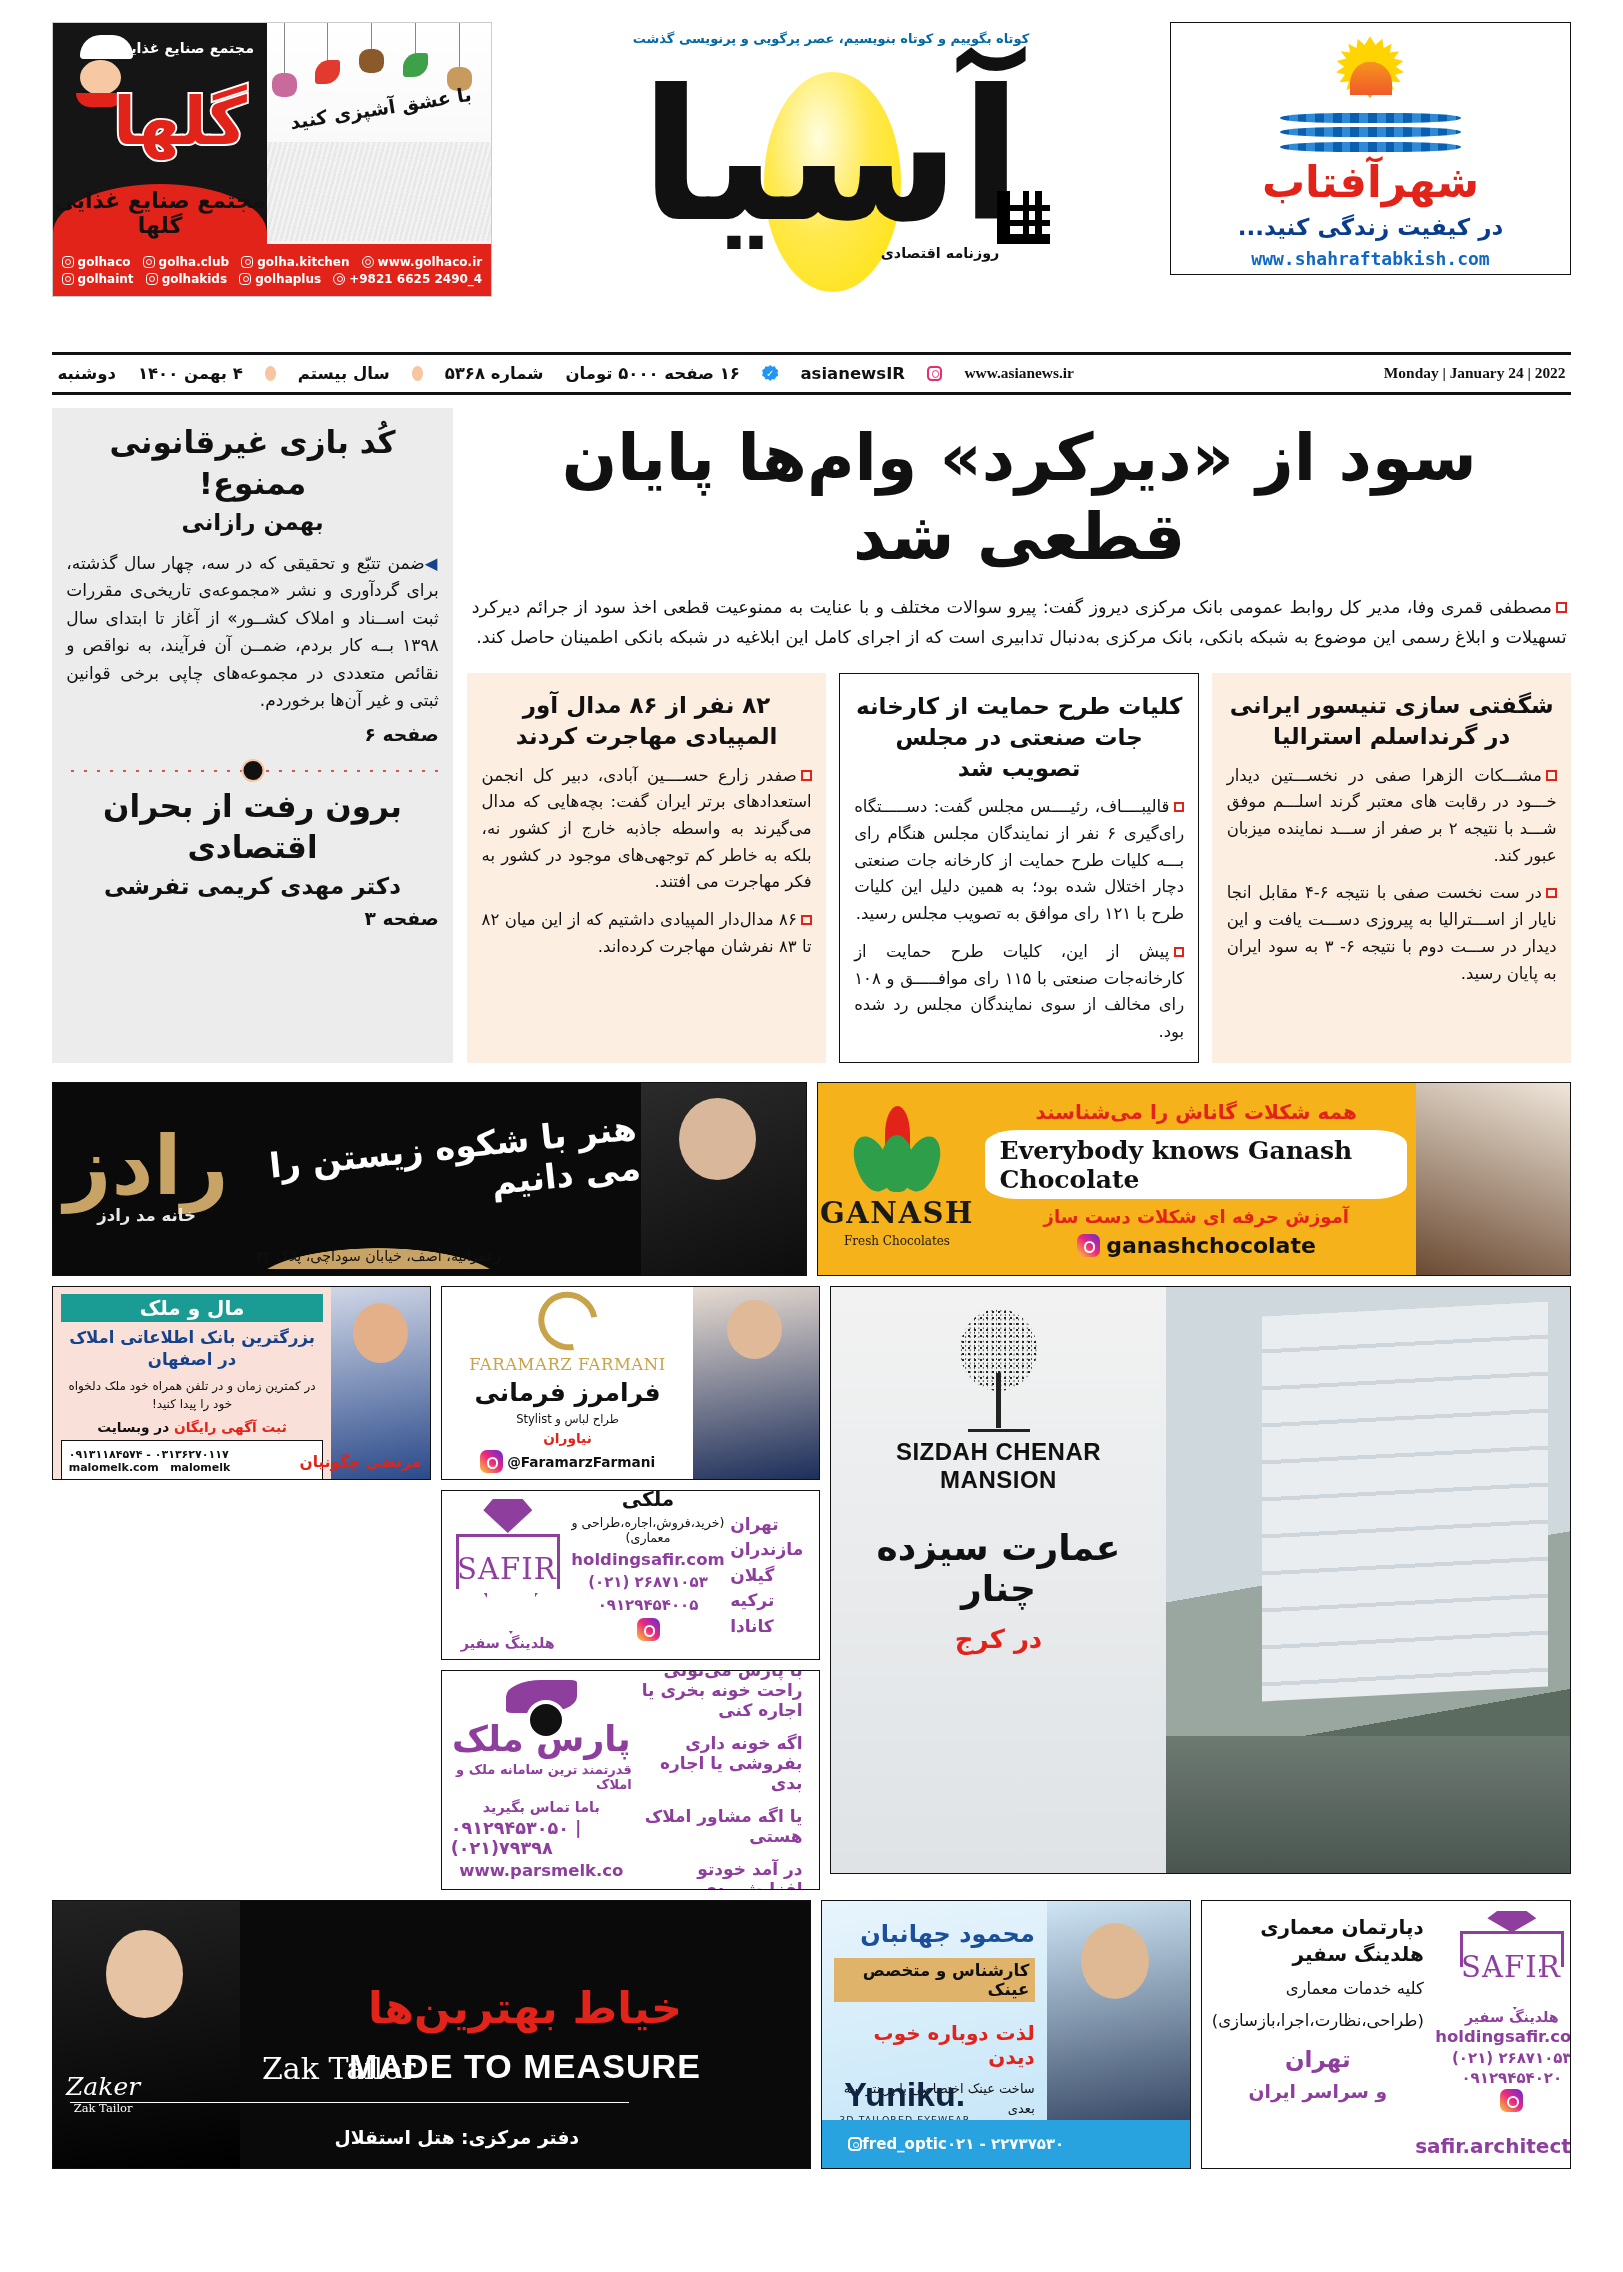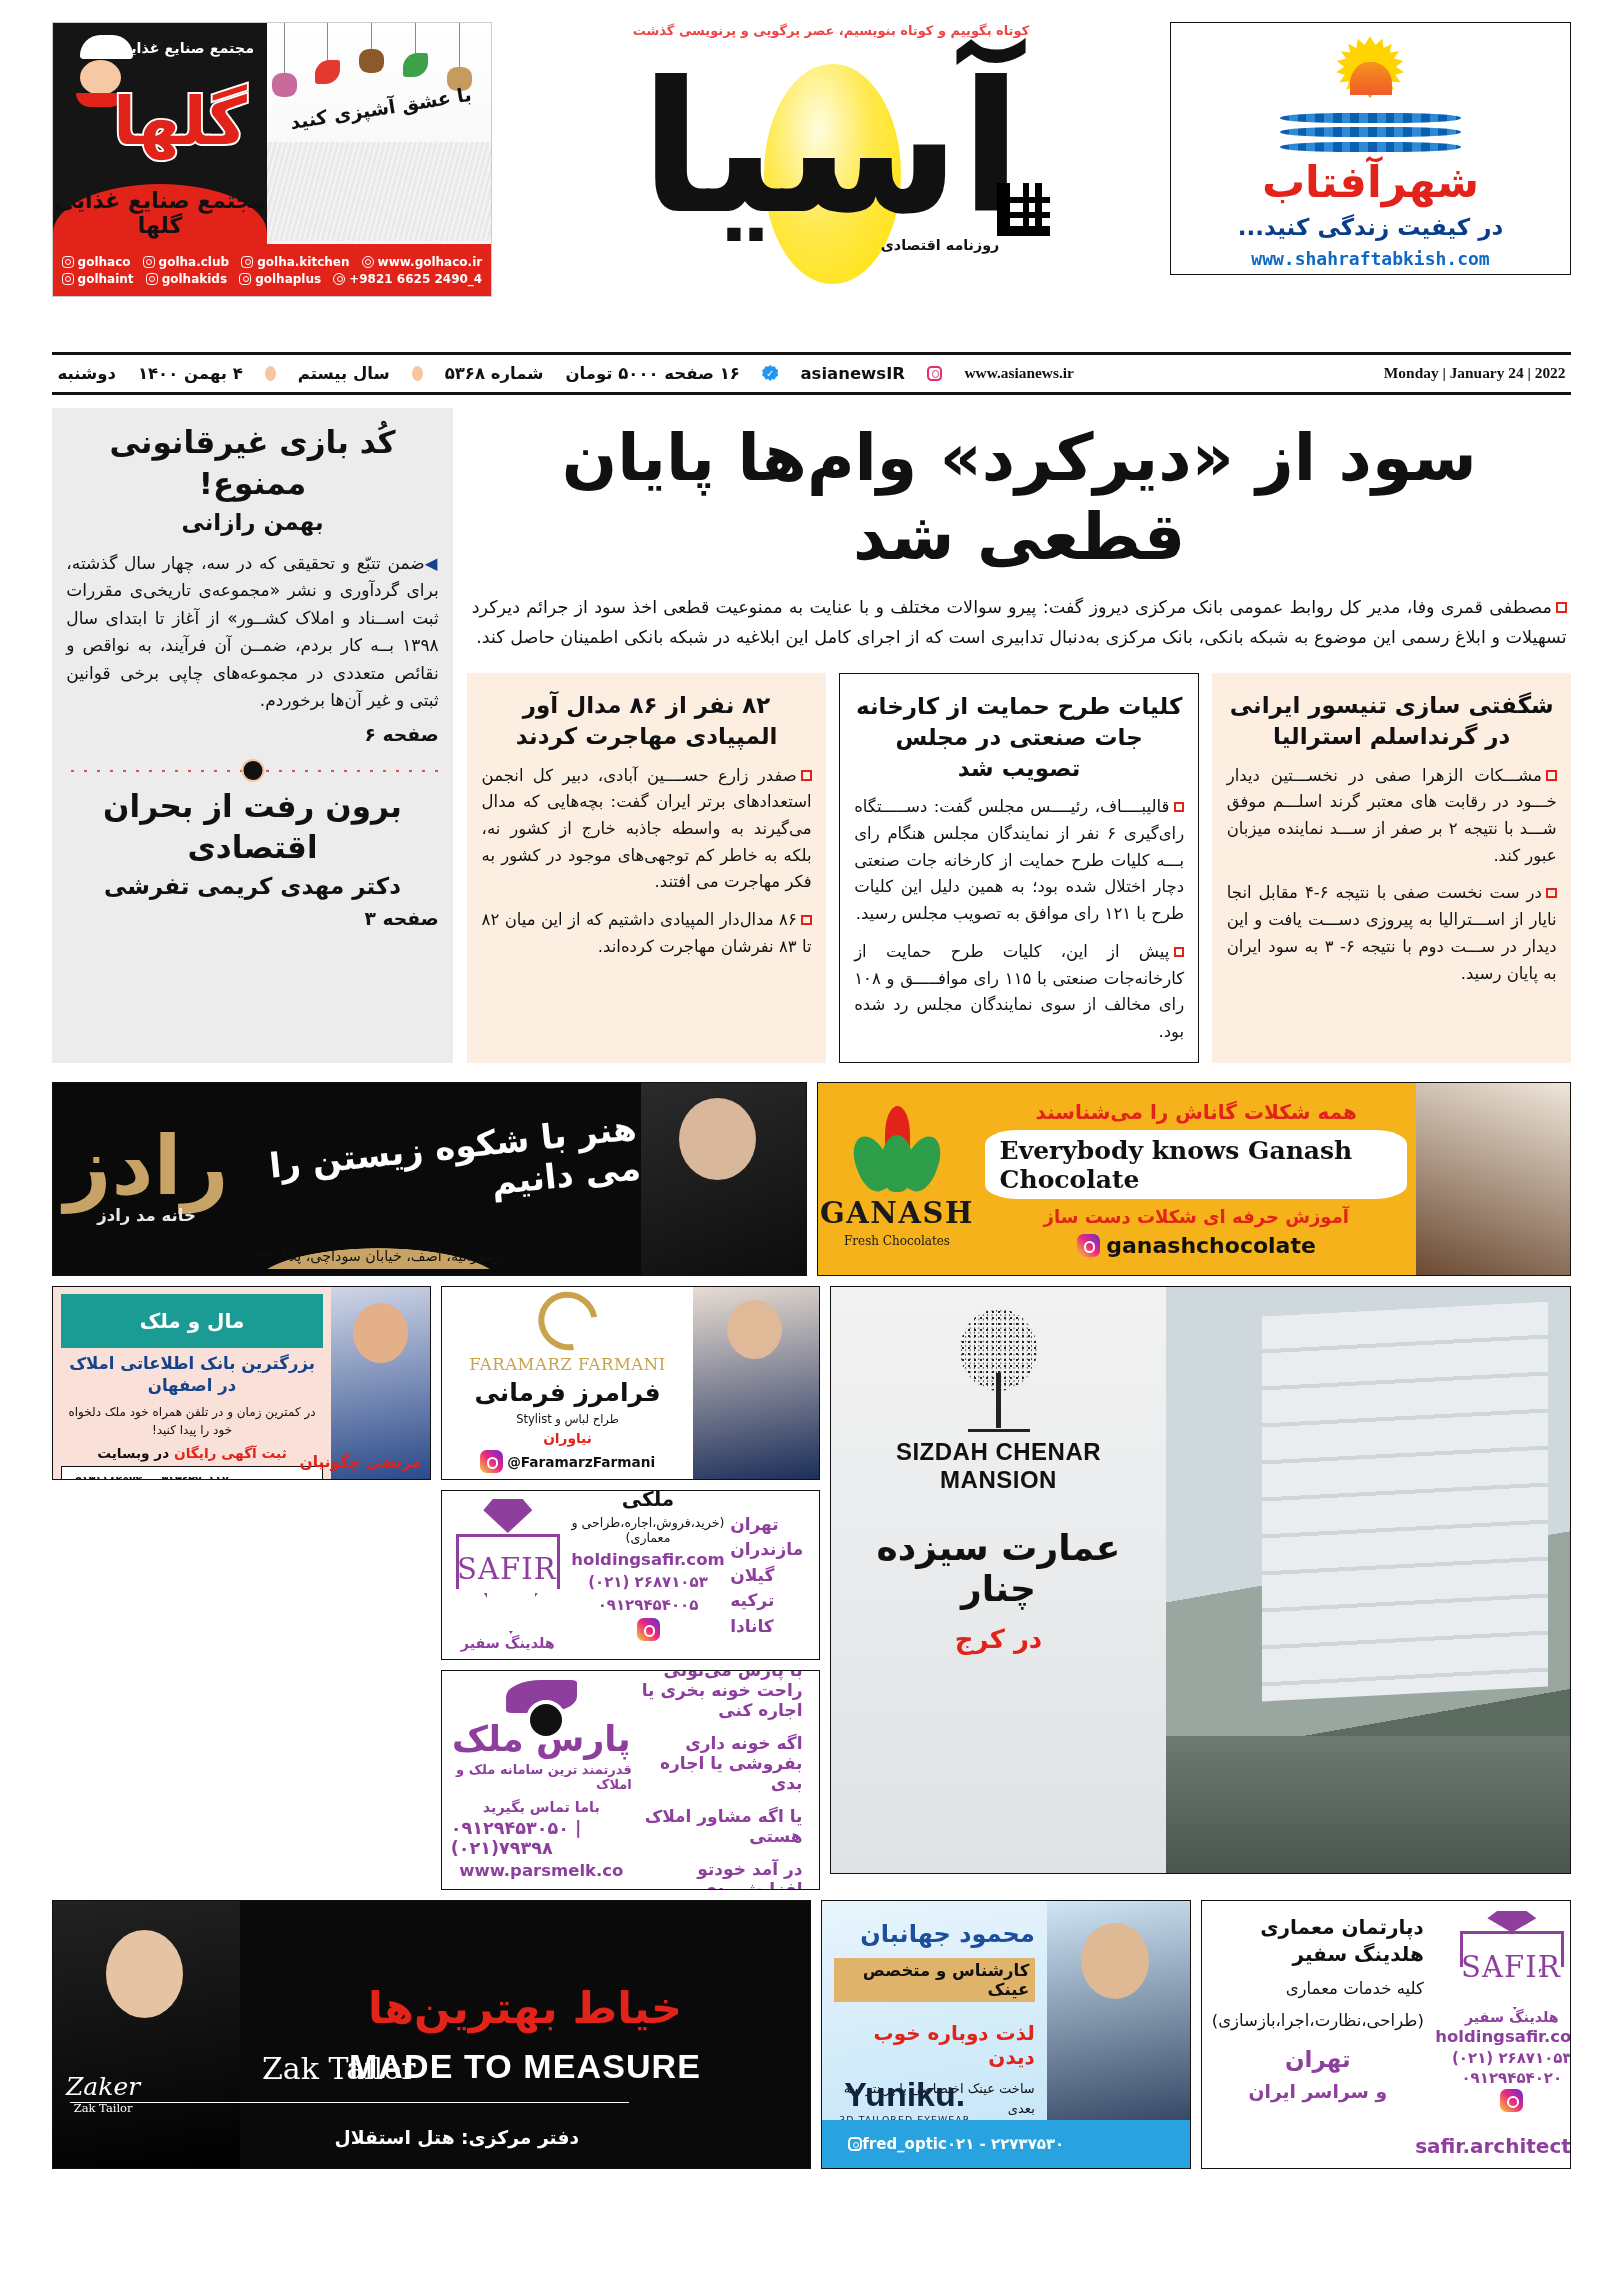--- a/index.html
+++ b/index.html
@@ -36,21 +36,21 @@
     background: repeating-linear-gradient(90deg,#0a5fb0 0 8.8px, #2f8ad6 8.8px 17.6px);
     border-radius: 50%/7.7px; }
   .wave:nth-child(1){ top: 2.2px; }
   .wave:nth-child(2){ top: 16.5px; }
   .wave:nth-child(3){ top: 31px; }
   .shahr-title { font-size: 43px; font-weight: bold; color: #e2231a; margin-top: 7.7px; letter-spacing:-1.1px;}
   .shahr-sub { font-size: 23px; font-weight: bold; color: #0a3e8c; margin-top: 6.6px; }
   .shahr-url { font-size: 18px; font-weight: bold; color: #1168c4; margin-top: 7.7px; font-family:"DejaVu Sans Mono", monospace;}
 
   .logo-block { position: relative; width: 550px; display:flex; flex-direction:column; align-items:center;}
-  .logo-tagline { font-size: 13px; color: #ef4444; margin-top: 1px; white-space: nowrap; font-weight: 600;}
+  .logo-tagline { font-size: 13px; color: #0369a1; margin-top: 9px; white-space: nowrap; font-weight: 600;}
   .logo-art { position: relative; width: 341px; height: 258px; margin-top: -6.6px; }
   .logo-sun {
     position: absolute; left: 103px; top: 33px; width: 137px; height: 220px; border-radius: 50%;
     background: radial-gradient(ellipse at 40% 30%, #fffde0 0%, #ffe94d 45%, #ffe100 100%);
   }
   .logo-word {
     position: absolute; inset: 0; display:flex; align-items:center; justify-content:center;
     font-size: 181px; font-weight: bold; color: #111; line-height: 0.9;
     font-family: "DejaVu Sans", sans-serif; letter-spacing: -10px;
     padding-bottom: 22px;
@@ -175,21 +175,21 @@
   .gan-fa-mid { font-size: 18px; font-weight:bold; color:#e2231a; }
   .gan-handle { font-size: 22px; font-weight:bold; color:#111; display:flex; align-items:center; gap:6.6px; direction:ltr;}
   .ig-grad { width: 23px; height:23px; border-radius: 6.6px; border:2.7px solid transparent;
      background: linear-gradient(45deg,#f9ce34,#ee2a7b,#6228d7) border-box; position:relative;}
   .ig-grad::after{content:"";position:absolute;left:5px;top:5px;width:7.7px;height:7.7px;border:2.2px solid #fff;border-radius:50%;}
   .gan-photo { width: 154px; background: linear-gradient(200deg,#efe6da,#6b4a32); }
 
   
   .ad-malomelk { width: 379px; height: 194px; background:#f9e0d8; display:flex; flex-direction:row-reverse; }
   .mm-right { flex:1; padding: 6.6px 7.7px; display:flex; flex-direction:column; gap: 5.5px;}
-  .mm-logobar { background:#1a9c95; color:#fff; font-size: 20px; font-weight:bold; text-align:center; padding: 15px 0; }
+  .mm-logobar { background:#1a9c95; color:#fff; font-size: 20px; font-weight:bold; text-align:center; padding: 2px 0; }
   .mm-h { font-size: 16.5px; font-weight:bold; color:#15428b; text-align:center; line-height:1.35;}
   .mm-p { font-size: 12px; color:#111; text-align:center; line-height:1.5; }
   .mm-cta { font-size: 13.7px; font-weight:bold; color:#111; text-align:center;}
   .mm-cta em { color:#e2231a; font-style:normal;}
   .mm-contact { background:#fff; border:1.1px solid #111; font-size: 11px; font-weight:bold; color:#111;
      padding: 7px; direction:ltr;}
   .mm-photo { width: 99px; background: linear-gradient(170deg,#cfd6e6,#2b4a8a); position:relative;}
   .mm-photo::after{content:"";position:absolute;left:22px;top:16.5px;width:55px;height:60px;border-radius:50%;background:#e3b08a;}
   .mm-name { position:absolute; bottom: 7.7px; right: 8.8px; font-size: 15.4px; font-weight:bold; color:#e2231a;}
 

